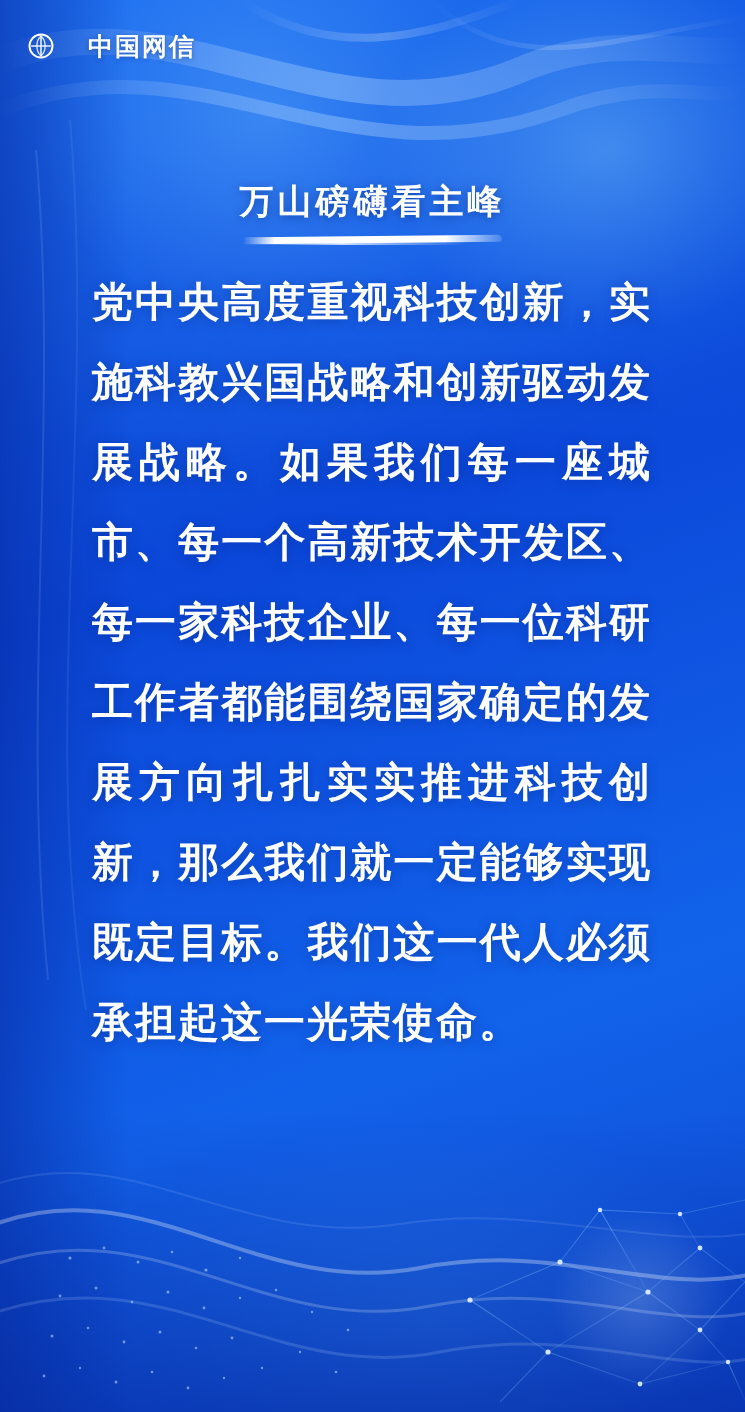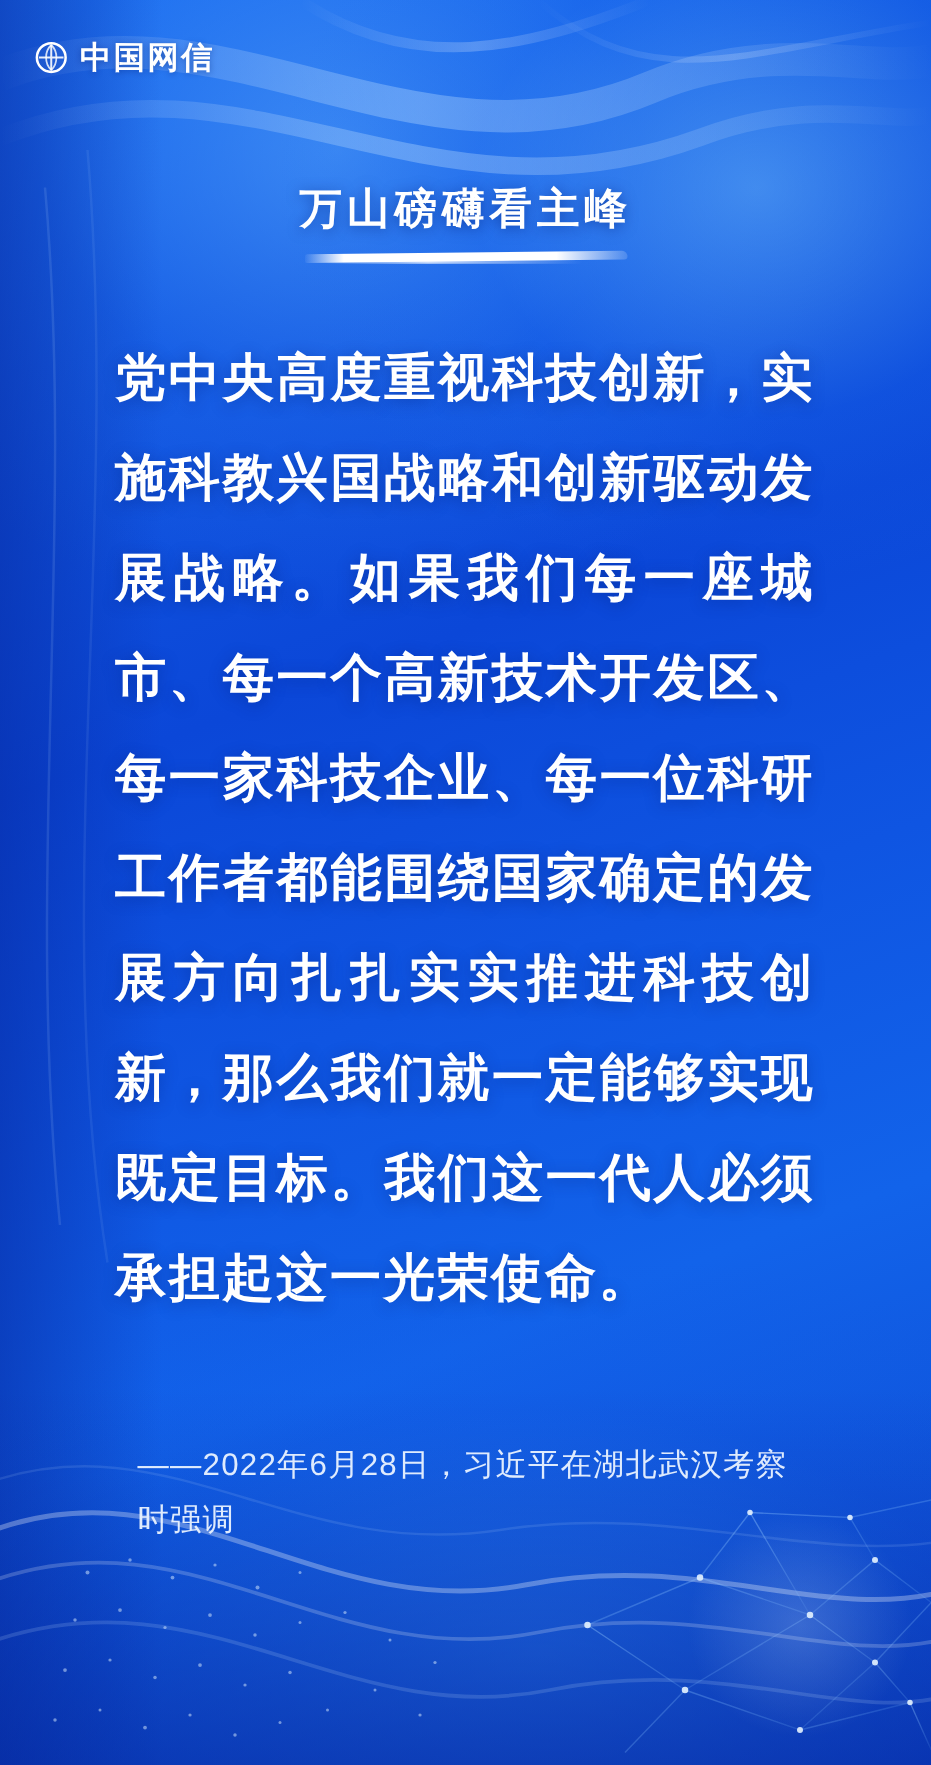--- a/index.html
+++ b/index.html
@@ -71,38 +71,40 @@
     position: relative;
   }
   .logo-text {
     color: #ffffff;
     font-size: 25px;
     font-weight: bold;
     letter-spacing: 2px;
     line-height: 1;
     white-space: nowrap;
     text-shadow: 0 1px 5px rgba(0,30,120,0.45);
+    margin-left: 24px;
   }
 
   
   .headline-wrap {
     position: absolute;
     top: 148px;
     left: 0; right: 0;
     text-align: center;
     z-index: 6;
   }
   .headline {
     display: inline-block;
     color: #ffffff;
     font-size: 34px;
     font-weight: bold;
     letter-spacing: 4px;
     line-height: 1.15;
     text-shadow: 0 2px 10px rgba(0,30,120,0.5);
+    margin-top: 34px;
   }
   .headline-underline {
     margin: 12px auto 0;
     width: 258px;
     height: 13px;
     position: relative;
   }
   .headline-underline .brush {
     position: absolute;
     left: 0; top: 3px;
@@ -268,15 +270,14 @@
   <div class="headline-wrap">
     <div class="headline">万山磅礴看主峰</div>
     <div class="headline-underline">
       <div class="brush"></div>
       <div class="brush2"></div>
     </div>
   </div>
 
   <div class="quote">党中央高度重视科技创新，实施科教兴国战略和创新驱动发展战略。如果我们每一座城市、每一个高新技术开发区、每一家科技企业、每一位科研工作者都能围绕国家确定的发展方向扎扎实实推进科技创新，那么我们就一定能够实现既定目标。我们这一代人必须承担起这一光荣使命。</div>
 
-  <div class="attribution">——2022年6月28日，习近平在湖北武汉考察时强调</div>
 
 </div>
 
 </body></html>

